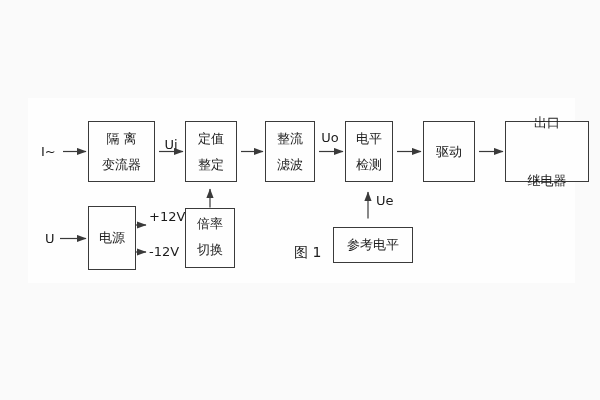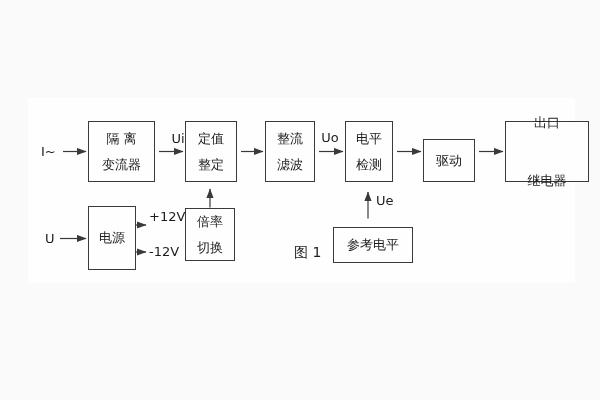--- a/index.html
+++ b/index.html
@@ -87,44 +87,44 @@
   <div class="box" style="left:185px; top:121px; width:52px; height:61px;">
     <span>定值</span>
     <span>整定</span>
   </div>
 
   <div class="box" style="left:345px; top:121px; width:48px; height:61px;">
     <span>电平</span>
     <span>检测</span>
   </div>
 
-  <div class="box single" style="left:423px; top:139px; width:52px; height:43px;">
+  <div class="box single" style="left:423px; top:121px; width:52px; height:61px;">
     <span>驱动</span>
   </div>
 
   <div class="box" style="left:505px; top:121px; width:84px; height:61px;gap:44px;">
     <span>出口</span>
     <span>继电器</span>
   </div>
 
   <div class="box single" style="left:88px; top:206px; width:48px; height:64px;">
     <span>电源</span>
   </div>
 
-  <div class="box" style="left:185px; top:208px; width:50px; height:53px;">
+  <div class="box" style="left:185px; top:208px; width:50px; height:60px;font-family:Liberation Mono, monospace;">
     <span>倍率</span>
     <span>切换</span>
   </div>
 
   <div class="box single" style="left:333px; top:227px; width:80px; height:36px;">
     <span>参考电平</span>
   </div>
 
   <div class="lbl" style="left:41px; top:145px;">I~</div>
-  <div class="lbl center" style="left:159px; top:132px; width:24px;margin-left:7px;">Ui</div>
+  <div class="lbl center" style="left:159px; top:138px; width:24px;">Ui</div>
   <div class="lbl center" style="left:318px; top:131px; width:24px;">Uo</div>
   <div class="lbl" style="left:376px; top:194px;text-align:right;">Ue</div>
   <div class="lbl" style="left:45px; top:232px;">U</div>
   <div class="lbl" style="left:149px; top:210px;">+12V</div>
   <div class="lbl" style="left:149px; top:245px;">-12V</div>
 
   <div class="lbl" style="left:294px; top:245px; font-size:14px;">图 1</div>
 
 </div>
 

